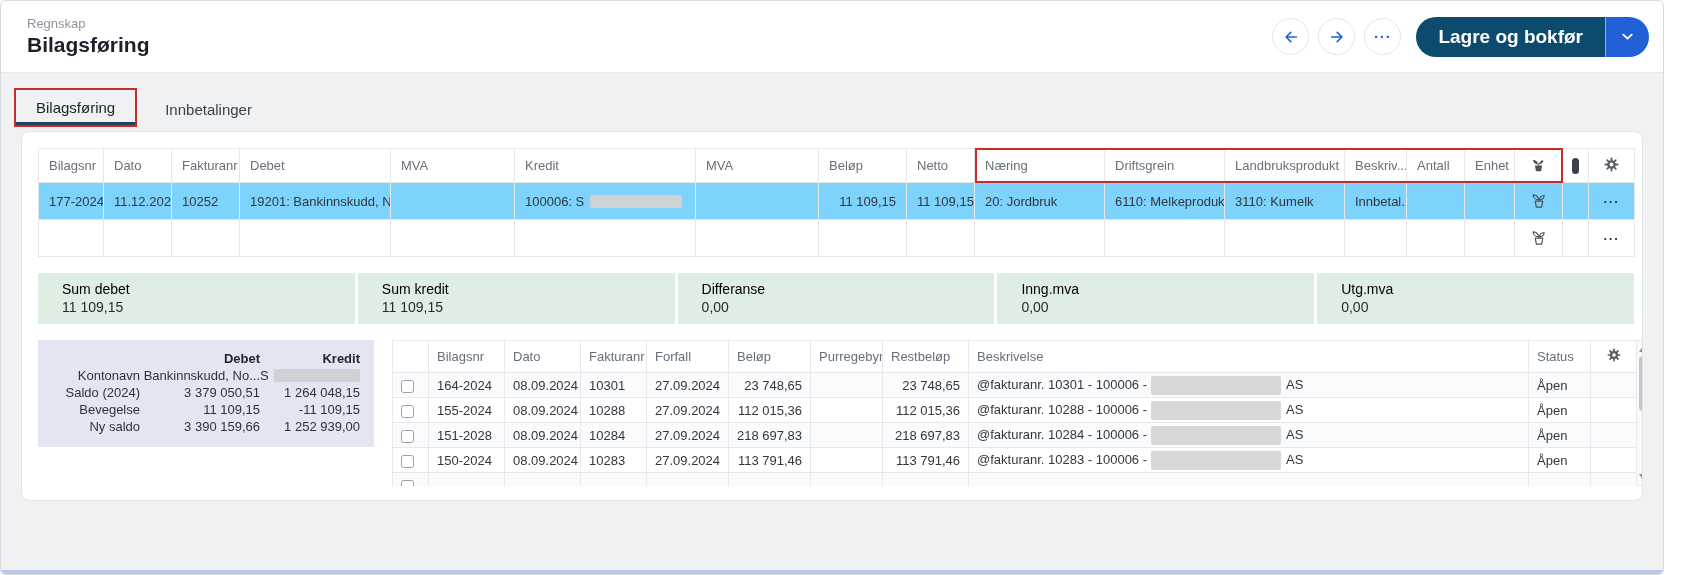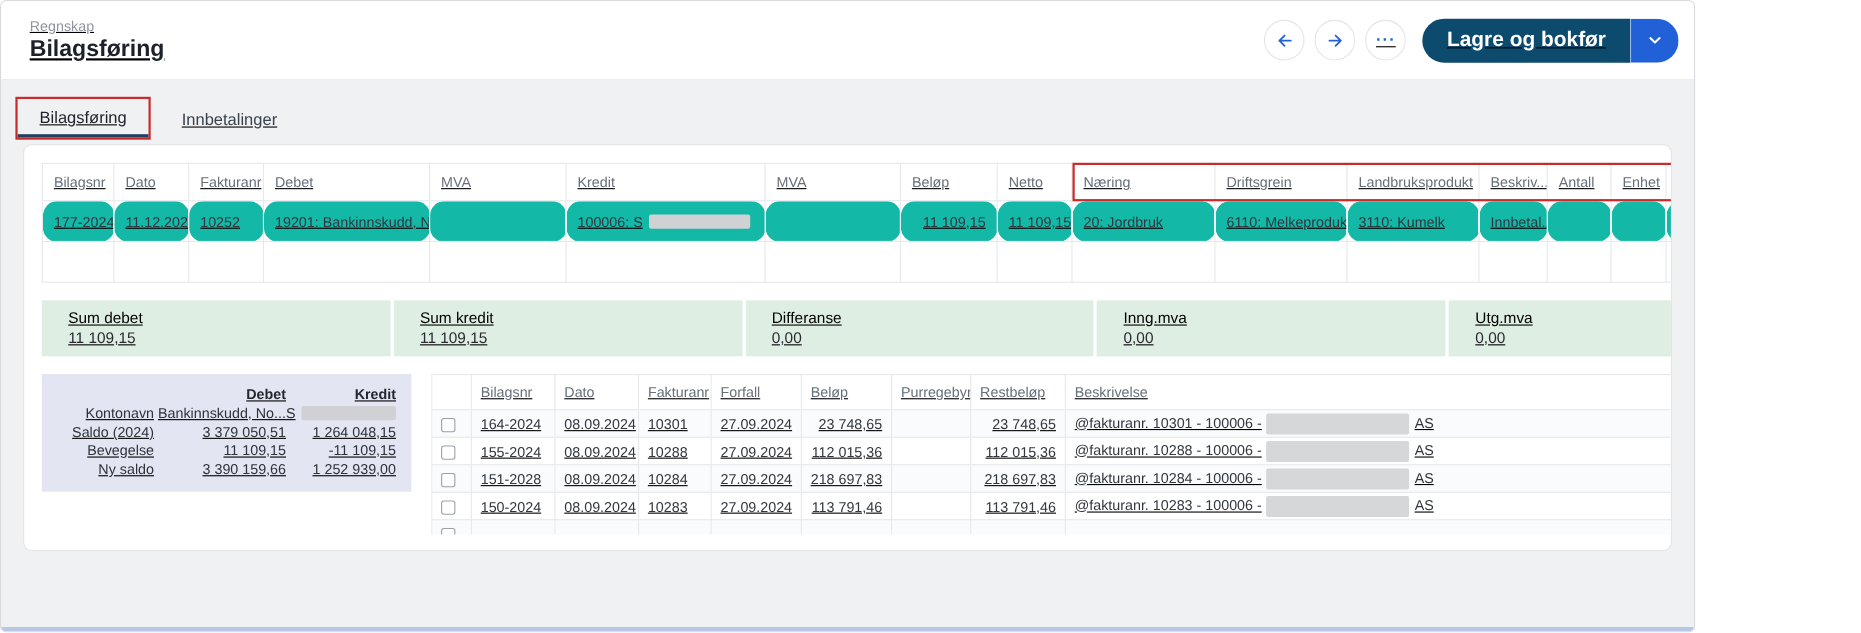--- a/index.html
+++ b/index.html
@@ -1,20 +1,20 @@
 <!DOCTYPE html>
 <html><head>
 <meta charset="utf-8">
 <style>
   * { margin:0; padding:0; box-sizing:border-box; }
   html,body { background:#fff; }
   body { font-family:"Liberation Sans", sans-serif; }
 
-  .page { position:relative; width:1541px; height:575px; background:#f0f1f3;
-          border:1px solid #d8dadd; border-radius:6px; overflow:hidden;text-decoration:underline; }
+  .page { position:relative; width:1664px; height:575px; background:#f0f1f3;
+          border:1px solid #d8dadd; border-radius:6px; overflow:hidden; }
 
   
   .topbar { height:72px; background:#fff; border-bottom:1px solid #e7e9ec;
             display:flex; justify-content:space-between; align-items:center; padding:0 14px 0 26px; }
   .crumb { font-size:13px; color:#8f959e; margin-bottom:2px; }
   .title { font-size:21px; font-weight:700; color:#1d222a; }
   .actions { display:flex; align-items:center; gap:9px; }
   .circle-btn { width:37px; height:37px; border-radius:50%; border:1px solid #e3e5e9; background:#fff;
                 display:flex; align-items:center; justify-content:center; cursor:pointer; }
   .circle-btn .dots { color:#2260d8; font-size:15px; font-weight:700; letter-spacing:1px; line-height:1; }
@@ -35,21 +35,21 @@
           padding:16px; height:370px; overflow:hidden; }
 
   
   .entry-wrap { position:relative; width:1596px; }
   table { border-collapse:collapse; table-layout:fixed; }
   .entry-table { width:1596px; font-size:13px; }
   .entry-table th, .entry-table td { border:1px solid #e6e8eb; padding:0 10px; overflow:hidden;
                                      white-space:nowrap; text-overflow:clip; }
   .entry-table th { height:34px; font-weight:400; color:#676f7a; text-align:left; background:#fff; }
   .entry-table td { height:37px; color:#32373f; }
-  .entry-table tr.r1 td { background:#14b8a6;border-radius:13px; }
+  .entry-table tr.r1 td { background:#7dd3fc; }
   .num { text-align:right; }
   .icon-c { text-align:center !important; padding:0 !important; }
   .red-cols { position:absolute; left:937px; top:0; width:588px; height:35px;
               border:2px solid #c92a2a; pointer-events:none; }
   .pill-icon { display:inline-block; width:7px; height:16px; border-radius:4px; background:#3c4147; vertical-align:middle; }
   .dots-cell { color:#6a7077; font-weight:700; letter-spacing:1px; font-size:13px; text-align:center; }
 
   
   .summary { display:flex; gap:3px; margin-top:16px; width:1596px; }
   .sum-cell { flex:1; background:#dfeee3; padding:8px 0 9px 24px; }

